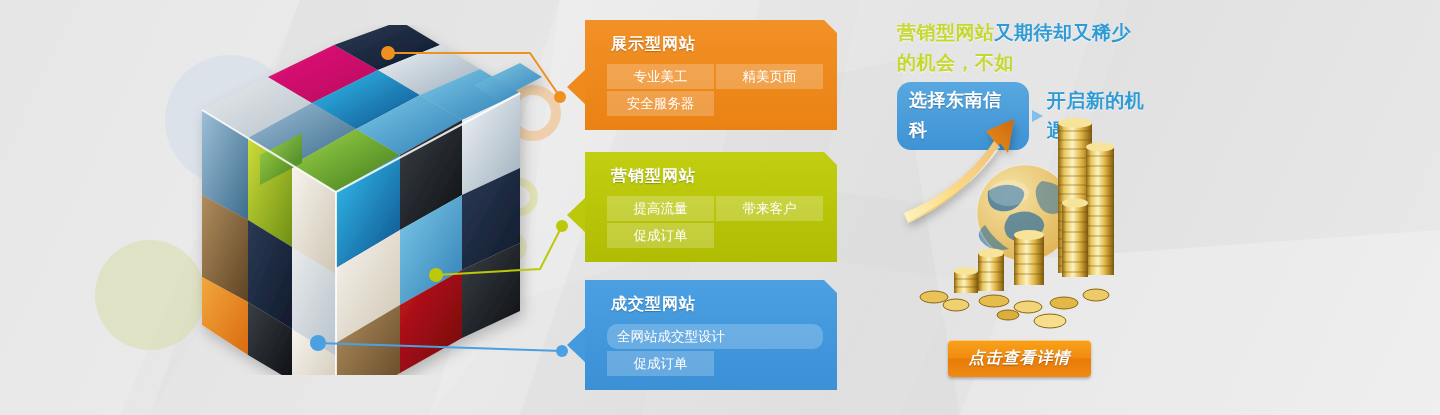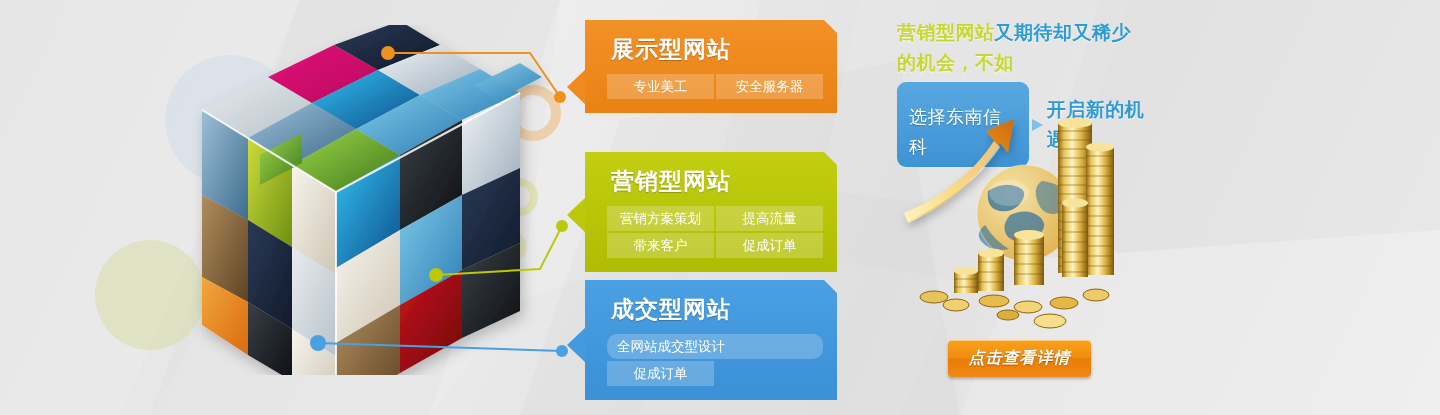--- a/index.html
+++ b/index.html
@@ -21,21 +21,21 @@
   
   #cube-wrap{position:absolute;left:190px;top:25px;width:360px;height:350px;}
 
   
   .conn{position:absolute;left:0;top:0;width:1440px;height:415px;pointer-events:none;}
 
   
   .panel{position:absolute;width:252px;color:#fff;}
   .panel .body{position:relative;padding:12px 14px 14px 22px;
      box-shadow:2px 3px 6px rgba(0,0,0,.18);}
-  .panel .ttl{font-size:23px;font-weight:bold;letter-spacing:1px;
+  .panel .ttl{font-size:16px;font-weight:bold;letter-spacing:1px;
      text-shadow:0 1px 1px rgba(0,0,0,.25);margin:2px 0 9px 4px;}
   .grid{display:flex;flex-wrap:wrap;gap:2px;}
   .cell{box-sizing:border-box;font-size:13.5px;line-height:25px;height:25px;
      text-align:center;white-space:nowrap;overflow:hidden;}
   .cell.half{width:calc(50% - 1px);}
   .cell.full{width:100%;text-align:left;padding-left:10px;border-radius:10px;}
   
   .notch{position:absolute;left:-18px;width:20px;height:38px;}
 
   
@@ -60,22 +60,22 @@
   #panel-blue .notch{top:46px;background:#449ade;
      clip-path:polygon(100% 0,100% 100%,0 50%);}
 
   
   #headline{position:absolute;left:897px;top:18px;width:270px;
      font-size:19px;font-weight:bold;line-height:30px;letter-spacing:.5px;}
   .ln-y{color:#c6d72e;text-shadow:0 1px 1px rgba(255,255,255,.8);}
   .ln-b{color:#2e9bd6;text-shadow:0 1px 1px rgba(255,255,255,.8);}
   #badge-row{display:flex;align-items:center;margin-top:4px;}
   #brand-badge{background:linear-gradient(180deg,#58a8e0 0%,#3e93d4 100%);
-     color:#fff;font-size:18px;font-weight:normal;padding:20px 12px 5px;
-     border-radius:9px;text-shadow:0 1px 1px rgba(0,0,0,.25);}
+     color:#fff;font-size:18px;font-weight:bold;padding:3px 12px 5px;
+     border-radius:14px;text-shadow:0 1px 1px rgba(0,0,0,.25);}
   #badge-arrow{width:0;height:0;border-left:11px solid #7ec0e8;
      border-top:6px solid transparent;border-bottom:6px solid transparent;
      margin:0 4px 0 3px;}
 
   
   #illus{position:absolute;left:890px;top:95px;width:235px;height:240px;}
 
   
   #cta{position:absolute;left:948px;top:340px;width:143px;height:37px;
      border:none;border-radius:4px;cursor:pointer;
@@ -245,31 +245,31 @@
     <circle cx="318" cy="343" r="8" fill="#4aa0e2"></circle>
     <circle cx="562" cy="351" r="6" fill="#4aa0e2"></circle>
   </svg>
 
   <div class="panel" id="panel-orange">
     <div class="notch"></div>
     <div class="body">
       <div class="ttl">展示型网站</div>
       <div class="grid">
         <div class="cell half">专业美工</div>
+        <div class="cell half">精美页面</div>
         <div class="cell half">安全服务器</div>
       </div>
     </div>
   </div>
 
   <div class="panel" id="panel-green">
     <div class="notch"></div>
     <div class="body">
       <div class="ttl">营销型网站</div>
       <div class="grid">
-        <div class="cell half">营销方案策划</div>
         <div class="cell half">提高流量</div>
         <div class="cell half">带来客户</div>
         <div class="cell half">促成订单</div>
       </div>
     </div>
   </div>
 
   <div class="panel" id="panel-blue">
     <div class="notch"></div>
     <div class="body">

